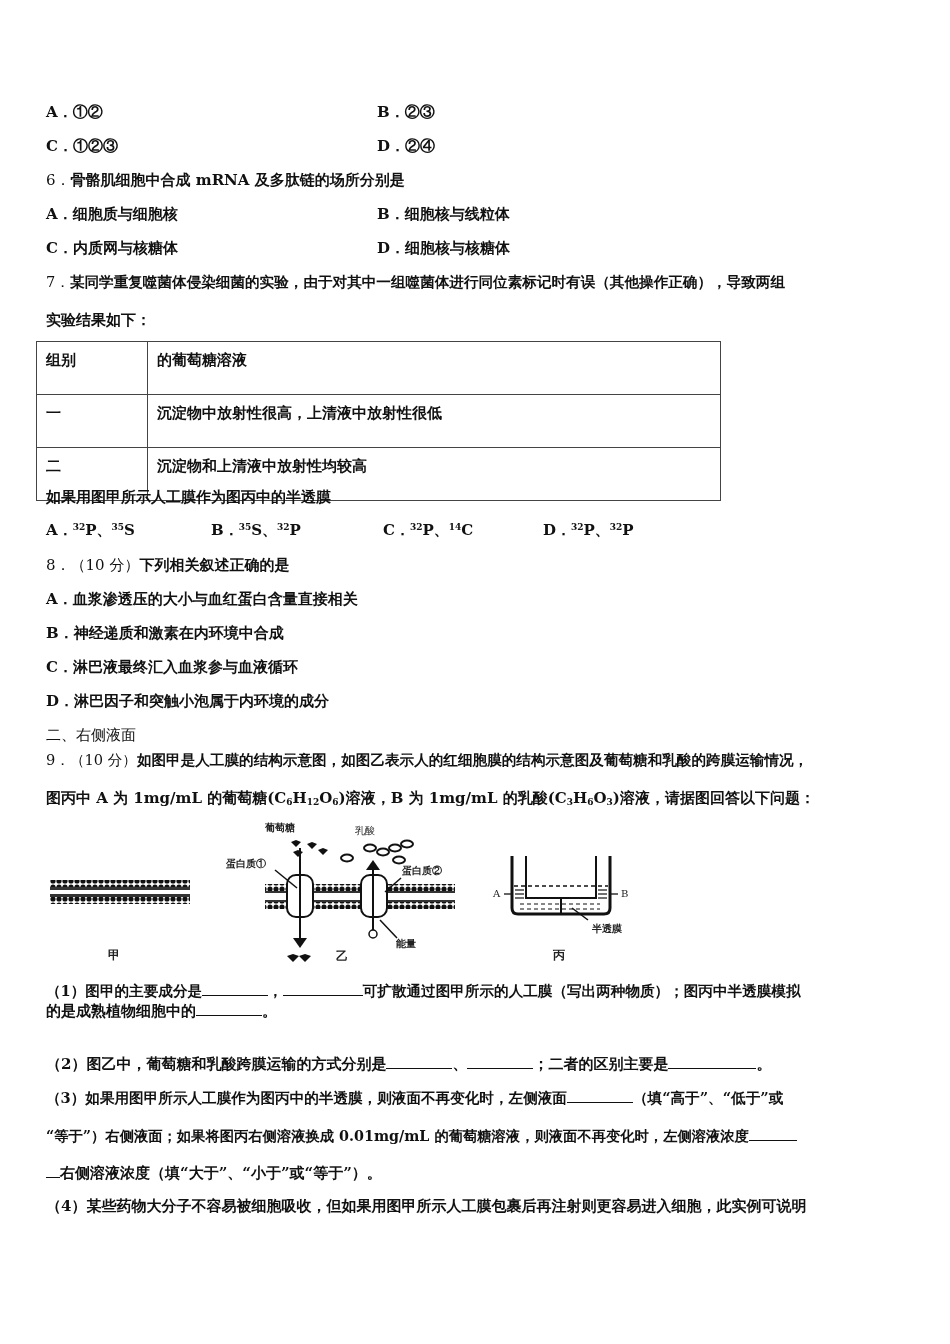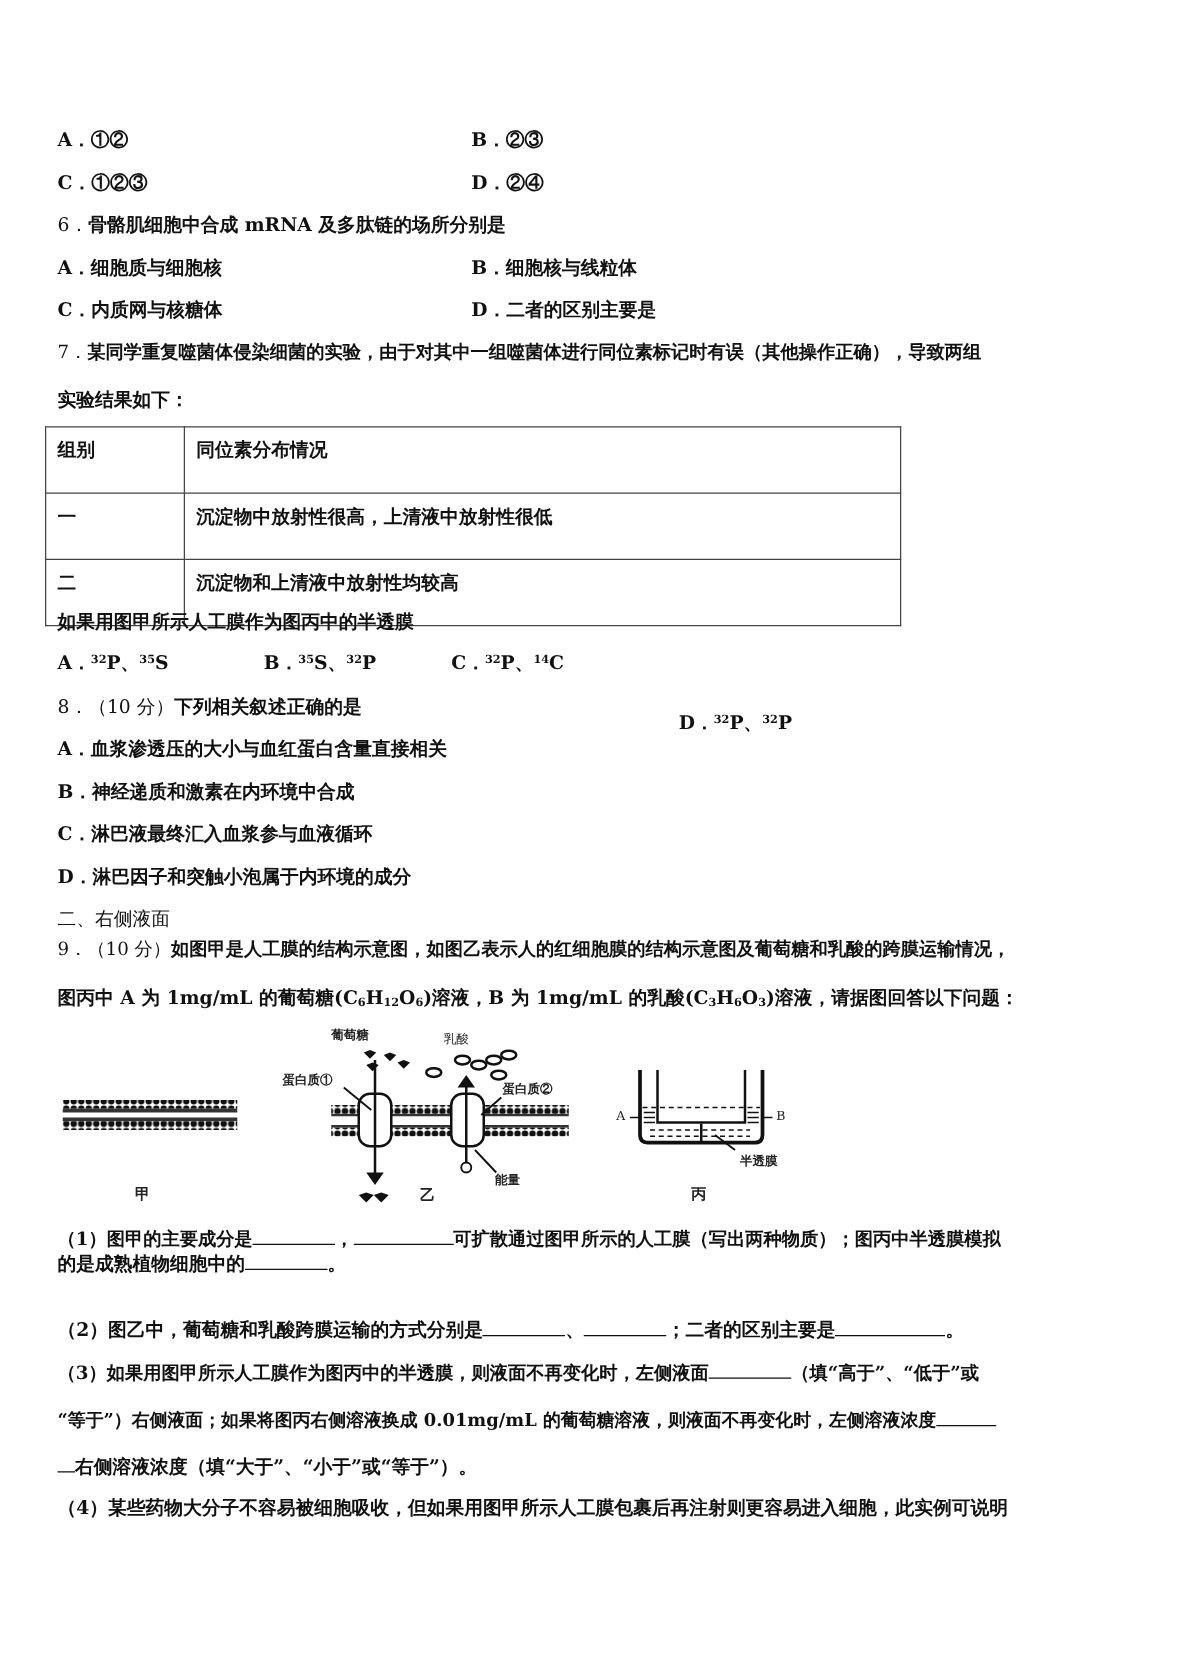--- a/index.html
+++ b/index.html
@@ -41,56 +41,56 @@
 <div class="opt" style="left:377px;top:102px;">B．②③</div>
 <div class="opt" style="left:46px;top:136px;">C．①②③</div>
 <div class="opt" style="left:377px;top:136px;">D．②④</div>
 
 <div class="line" style="top:170px;">
   <span class="num">6．</span><span>骨骼肌细胞中合成 mRNA 及多肽链的场所分别是</span>
 </div>
 <div class="opt" style="left:46px;top:204px;">A．细胞质与细胞核</div>
 <div class="opt" style="left:377px;top:204px;">B．细胞核与线粒体</div>
 <div class="opt" style="left:46px;top:238px;">C．内质网与核糖体</div>
-<div class="opt" style="left:377px;top:238px;">D．二者的区别主要是</div>
+<div class="opt" style="left:377px;top:238px;">D．细胞核与核糖体</div>
 
 <div class="line" style="top:272px;font-size:14.6px;">
   <span class="num">7．</span><span>某同学重复噬菌体侵染细菌的实验，由于对其中一组噬菌体进行同位素标记时有误（其他操作正确），导致两组</span>
 </div>
 <div class="line" style="top:310px;">实验结果如下：</div>
 
 <table class="tbl">
   <tbody>
       <tr>
     <td class="c1">组别</td>
-    <td>同位素分布情况</td>
+    <td>的葡萄糖溶液</td>
   </tr>
   <tr>
     <td class="c1">一</td>
     <td>沉淀物中放射性很高，上清液中放射性很低</td>
   </tr>
   <tr>
     <td class="c1">二</td>
     <td>沉淀物和上清液中放射性均较高</td>
   </tr>
 </tbody>
   </table>
 
 <div class="line" style="top:487px;">如果用图甲所示人工膜作为图丙中的半透膜</div>
 
 <div class="opt" style="left:46px;top:520px;">
   <span>A．</span><sup>32</sup><span>P</span><span>、</span><sup>35</sup><span>S</span>
 </div>
 <div class="opt" style="left:211px;top:520px;">
   <span>B．</span><sup>35</sup><span>S</span><span>、</span><sup>32</sup><span>P</span>
 </div>
-<div class="opt" style="left:361px;top:520px;text-align:center;">
+<div class="opt" style="left:383px;top:520px;text-align:center;">
   <span>C．</span><sup>32</sup><span>P</span><span>、</span><sup>14</sup><span>C</span>
 </div>
-<div class="opt" style="left:543px;top:520px;margin-top:48px;">
+<div class="opt" style="left:543px;top:520px;">
   <span>D．</span><sup>32</sup><span>P</span><span>、</span><sup>32</sup><span>P</span>
 </div>
 
 <div class="line" style="top:555px;">
   <span class="num">8．</span><span class="num">（10 分）</span><span>下列相关叙述正确的是</span>
 </div>
 <div class="line" style="top:589px;">A．血浆渗透压的大小与血红蛋白含量直接相关</div>
 <div class="line" style="top:623px;">B．神经递质和激素在内环境中合成</div>
 <div class="line" style="top:657px;">C．淋巴液最终汇入血浆参与血液循环</div>
 <div class="line" style="top:691px;">D．淋巴因子和突触小泡属于内环境的成分</div>

